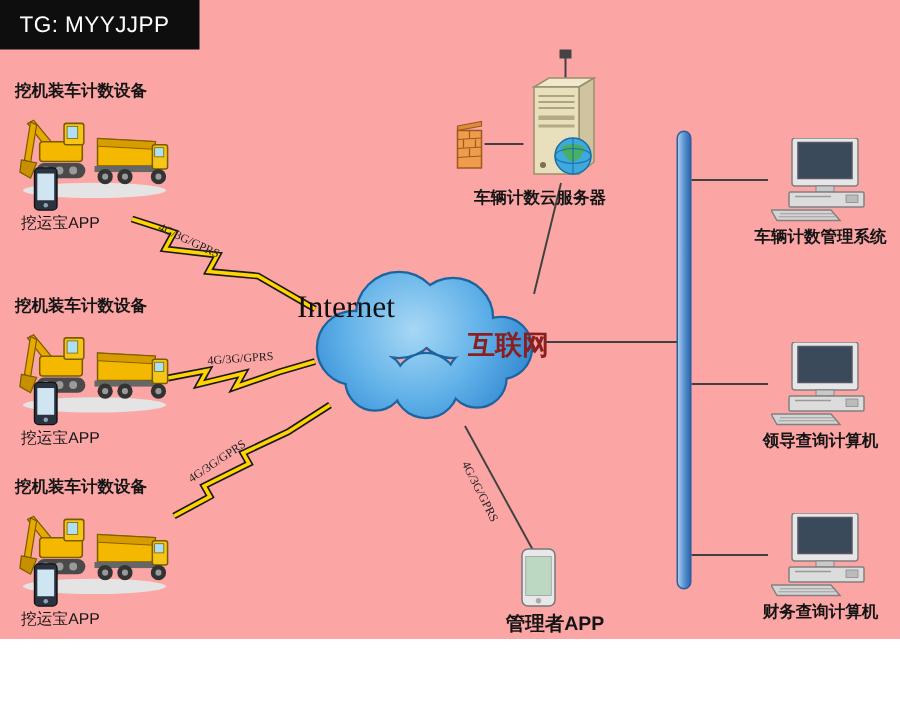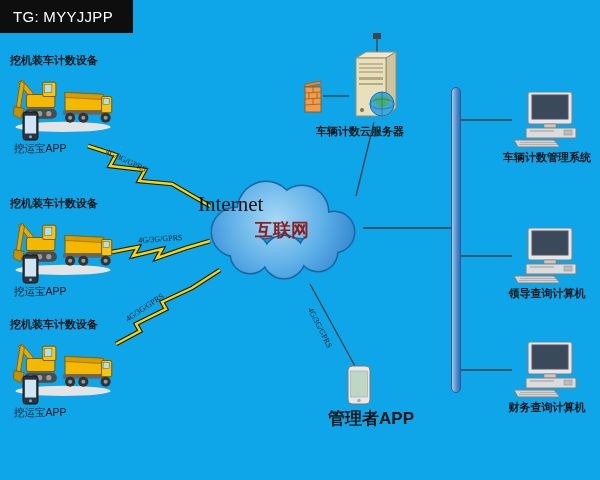--- a/index.html
+++ b/index.html
@@ -1,49 +1,49 @@
 <!DOCTYPE html>
 <html><head>
 <meta charset="utf-8">
 <style>
   *{margin:0;padding:0;box-sizing:border-box}
   html,body{background:#ffffff}
   body{font-family:"Liberation Sans",sans-serif}
-  #canvas{position:relative;width:600px;height:480px;background:#0ea5e9;overflow:hidden}
+  #canvas{position:relative;width:600px;height:426px;background:#fca5a5;overflow:hidden}
   svg.overlay{position:absolute;left:0;top:0;width:600px;height:480px;z-index:1}
   .conn{stroke:#404040;stroke-width:1.3;fill:none}
   .bolt-out{stroke:#1a1a1a;stroke-width:4.6;fill:none;stroke-linejoin:miter}
   .bolt-in{stroke:#ffd400;stroke-width:2.4;fill:none;stroke-linejoin:miter}
   .banner-tl{position:absolute;left:0;top:0;height:33px;background:#0e0e0e;color:#fff;font-size:15px;line-height:33px;padding:0 20px 0 13px;z-index:10;letter-spacing:.3px}
   .banner-br{position:absolute;right:0;bottom:0;width:208px;height:44px;background:#4f4f4f;color:#fff;font-size:15.5px;display:flex;align-items:center;justify-content:center;z-index:10}
   .group{position:absolute;left:8px;width:118px;height:102px;z-index:2}
   .g1{top:53px}.g2{top:196px}.g3{top:317px}
   .group-title{position:absolute;top:0;left:2px;font-size:11px;font-weight:bold;color:#151515;white-space:nowrap}
   .exc-svg{position:absolute;top:13px;left:4px;width:102px;height:67px}
   .phone-svg{position:absolute;top:58px;left:14px;width:17px;height:30px;z-index:2}
   .app-label{position:absolute;top:89px;left:6px;font-size:10.5px;font-weight:normal;color:#151515;white-space:nowrap}
   .link-label{position:absolute;font-size:8px;color:#222;white-space:nowrap;z-index:3;font-family:"Liberation Serif",serif}
   .ll1{left:108px;top:147px;transform:rotate(25deg);transform-origin:0 0}
   .ll2{left:138px;top:236px;transform:rotate(-4deg);transform-origin:0 0}
   .ll3{left:124px;top:316px;transform:rotate(-34deg);transform-origin:0 0}
   .ll4{left:314px;top:306px;transform:rotate(63deg);transform-origin:0 0}
   .cloud-wrap{position:absolute;left:198px;top:172px;width:168px;height:118px;z-index:2}
   .cloud-wrap svg{position:absolute;left:0;top:0}
   .cloud-title{position:absolute;top:20px;width:100%;font-family:"Liberation Serif",serif;font-size:21px;color:#101010}
-  .cloud-sub{position:absolute;top:46px;width:100%;text-align:center;font-family:"Liberation Serif",serif;font-size:18px;font-weight:bold;color:#8b1e1e}
+  .cloud-sub{position:absolute;top:46px;width:100%;text-align:right;font-family:"Liberation Serif",serif;font-size:18px;font-weight:bold;color:#8b1e1e}
   .server-svg{position:absolute;left:348px;top:50px;width:56px;height:72px;z-index:2}
   .firewall-svg{position:absolute;left:303px;top:80px;width:20px;height:34px;z-index:2}
   .server-label{position:absolute;left:316px;top:124px;width:122px;text-align:left;font-size:11px;font-weight:bold;color:#151515;z-index:2}
   .vbar{position:absolute;left:451px;top:87px;width:10px;height:306px;border-radius:5px;background:linear-gradient(90deg,#a9cbe9,#5590cf 55%,#2f6bb0);border:1px solid #2a5d9e;z-index:2}
   .pc{position:absolute;left:492px;width:110px;z-index:2}
   .pc1{top:92px}.pc2{top:228px}.pc3{top:342px}
   .pc svg{display:block;margin:0 auto;width:66px;height:56px}
   .pc-label{margin-top:2px;text-align:center;font-size:11px;font-weight:bold;color:#151515;white-space:nowrap}
   .mphone-svg{position:absolute;left:347px;top:365px;width:24px;height:40px;z-index:2}
-  .manager-label{position:absolute;left:326px;top:407px;width:88px;text-align:right;font-size:17px;font-weight:bold;color:#151515;z-index:2}
+  .manager-label{position:absolute;left:326px;top:407px;width:88px;text-align:center;font-size:13px;font-weight:bold;color:#151515;z-index:2}
 </style>
 </head>
 <body>
 
 <div id="canvas">
 
   <svg style="position:absolute;width:0;height:0" aria-hidden="true">
     <defs>
       <radialGradient id="cg" gradientUnits="userSpaceOnUse" cx="78" cy="48" r="85">
         <stop offset="0%" stop-color="#a8d8f5"></stop>

